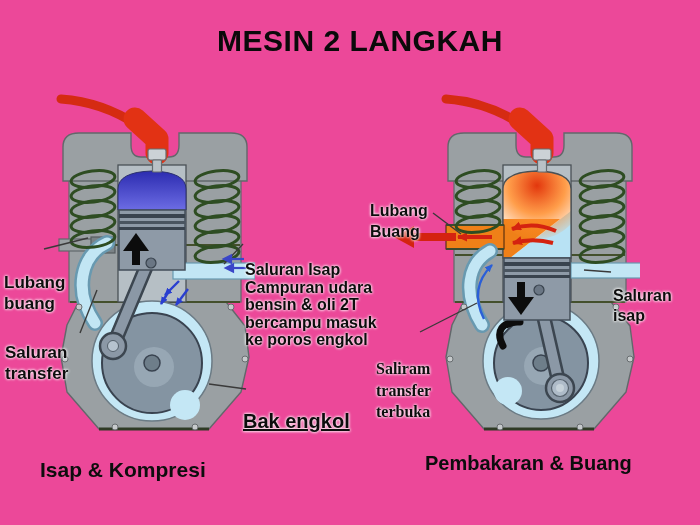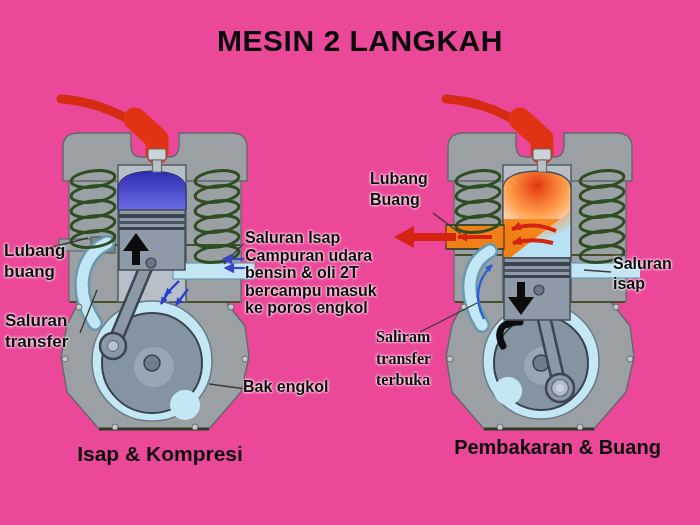--- a/index.html
+++ b/index.html
@@ -1,29 +1,29 @@
 <!DOCTYPE html>
 <html><head>
 <meta charset="utf-8">
 <style>
   html,body{margin:0;padding:0;background:#ffffff;}
   #canvas{position:relative;width:700px;height:525px;background:#ec4899;overflow:hidden;
           font-family:"Liberation Sans",sans-serif;}
   #title{position:absolute;left:30px;top:24px;width:660px;text-align:center;
          font-size:30px;font-weight:800;letter-spacing:.5px;color:#0a0a0a;}
   .lbl{position:absolute;font-weight:700;color:#0d0d0d;white-space:pre-line;
-       text-shadow:0 0 3px #fff,0 0 3px #fff;z-index:6;}
+       text-shadow:0 0 3px #fff,0 0 3px #fff;z-index:6;margin-top:32px;}
   #lbl-lubang-buang-left{left:4px;top:240px;font-size:17px;line-height:1.25;}
   #lbl-saluran-transfer{left:5px;top:310px;font-size:17px;line-height:1.25;}
   #lbl-saluran-isap-desc{left:245px;top:229px;font-size:16px;line-height:1.1;}
-  #lbl-bak-engkol{left:243px;top:378px;font-size:16px;}
+  #lbl-bak-engkol{left:243px;top:378px;font-size:20px;text-decoration:underline;}
   #lbl-lubang-buang-right{left:370px;top:169px;font-size:16px;line-height:1.3;}
   #lbl-saluran-isap-right{left:613px;top:254px;font-size:16px;line-height:1.25;}
   #lbl-saliram{left:376px;top:326px;font-size:16px;line-height:1.35;font-family:Liberation Serif, serif;}
-  .caption{position:absolute;font-weight:700;color:#0d0d0d;text-align:center;z-index:6;}
+  .caption{position:absolute;font-weight:700;color:#0d0d0d;text-align:left;z-index:6;margin-top:16px;}
   #cap-left{left:40px;top:442px;width:240px;font-size:21px;}
   #cap-right{left:425px;top:436px;width:265px;font-size:20px;}
   .engine{position:absolute;top:93px;z-index:2;}
   #engine-left{left:55px;}
   #engine-right{left:440px;}
   #overlay{position:absolute;left:0;top:0;z-index:5;pointer-events:none;}
 </style>
 </head>
 <body>
 

